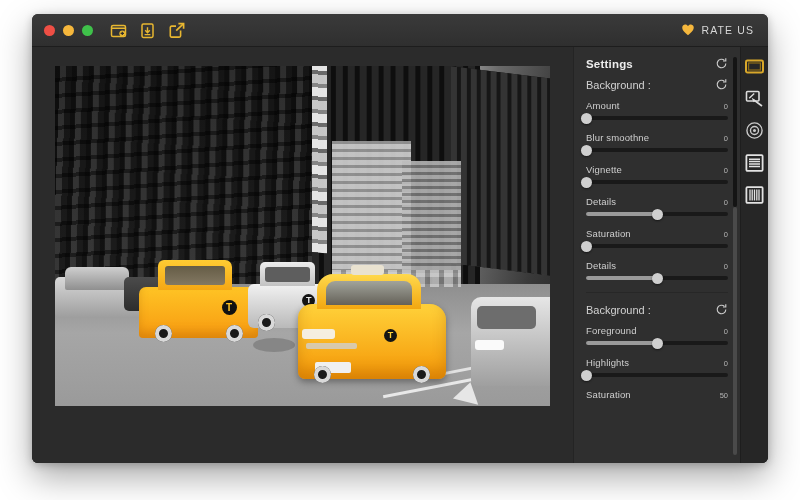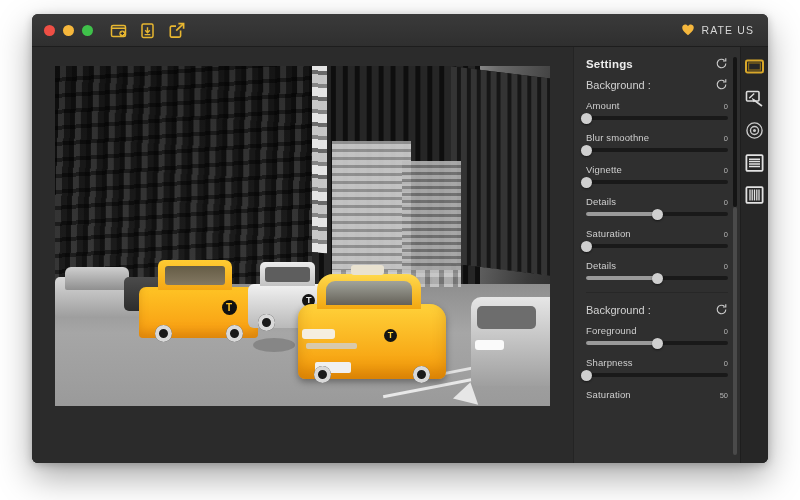--- a/index.html
+++ b/index.html
@@ -440,21 +440,21 @@
               <span class="slider-val">0</span>
             </div>
             <div class="track">
               <div class="fill" style="width:50%"></div>
                 <div class="knob" style="left:50%"></div>
             </div>
           </div>
 
           <div class="slider-row">
             <div class="slider-top">
-              <span class="slider-label">Sharpness</span>
+              <span class="slider-label">Highlights</span>
               <span class="slider-val">0</span>
             </div>
             <div class="track">
               <div class="fill" style="width:0%"></div>
                 <div class="knob" style="left:0%"></div>
             </div>
           </div>
 
 
           <div class="slider-row">

